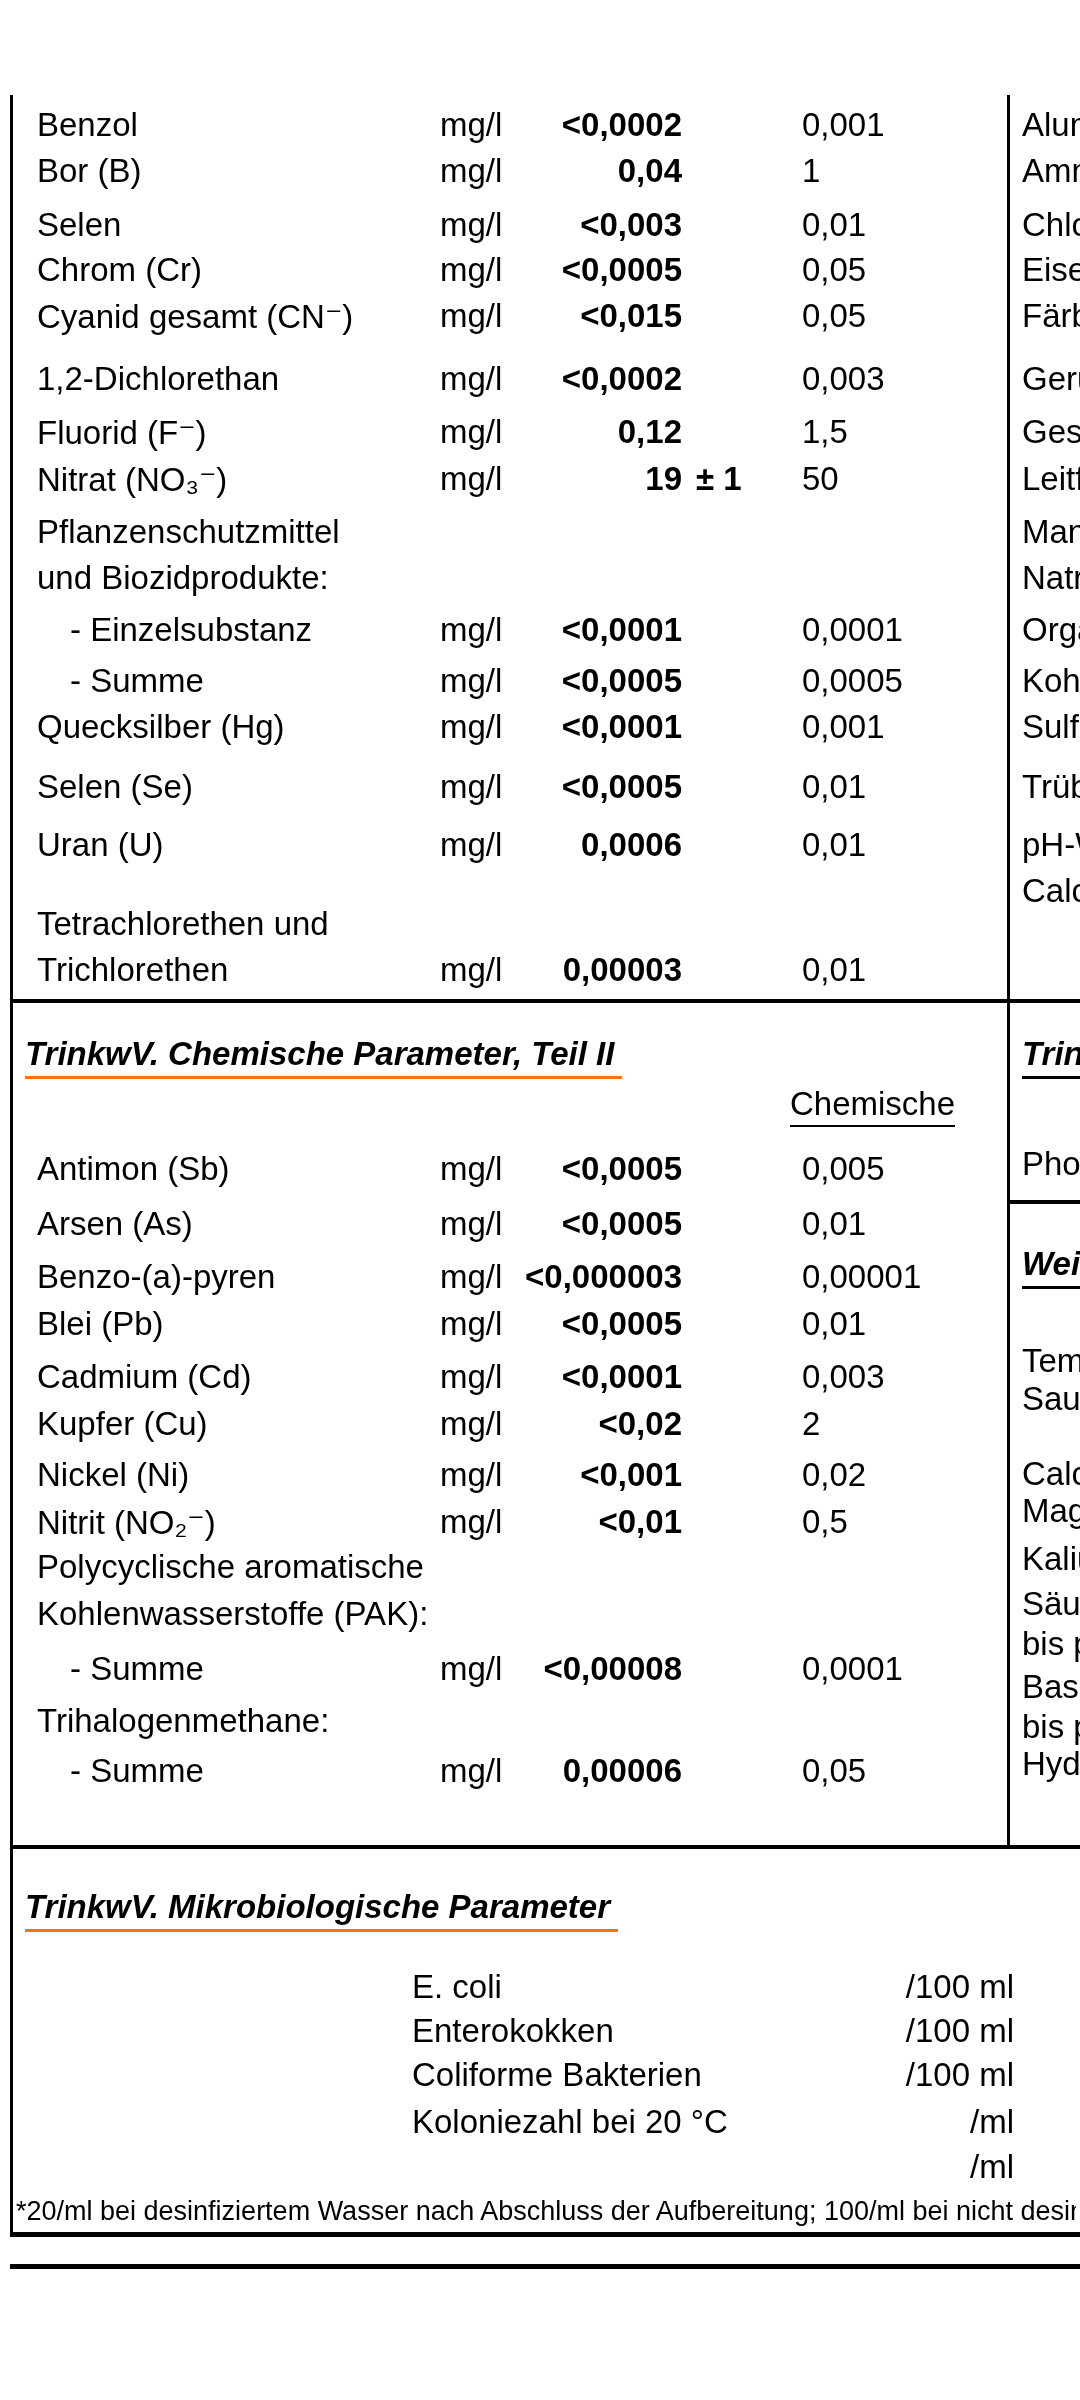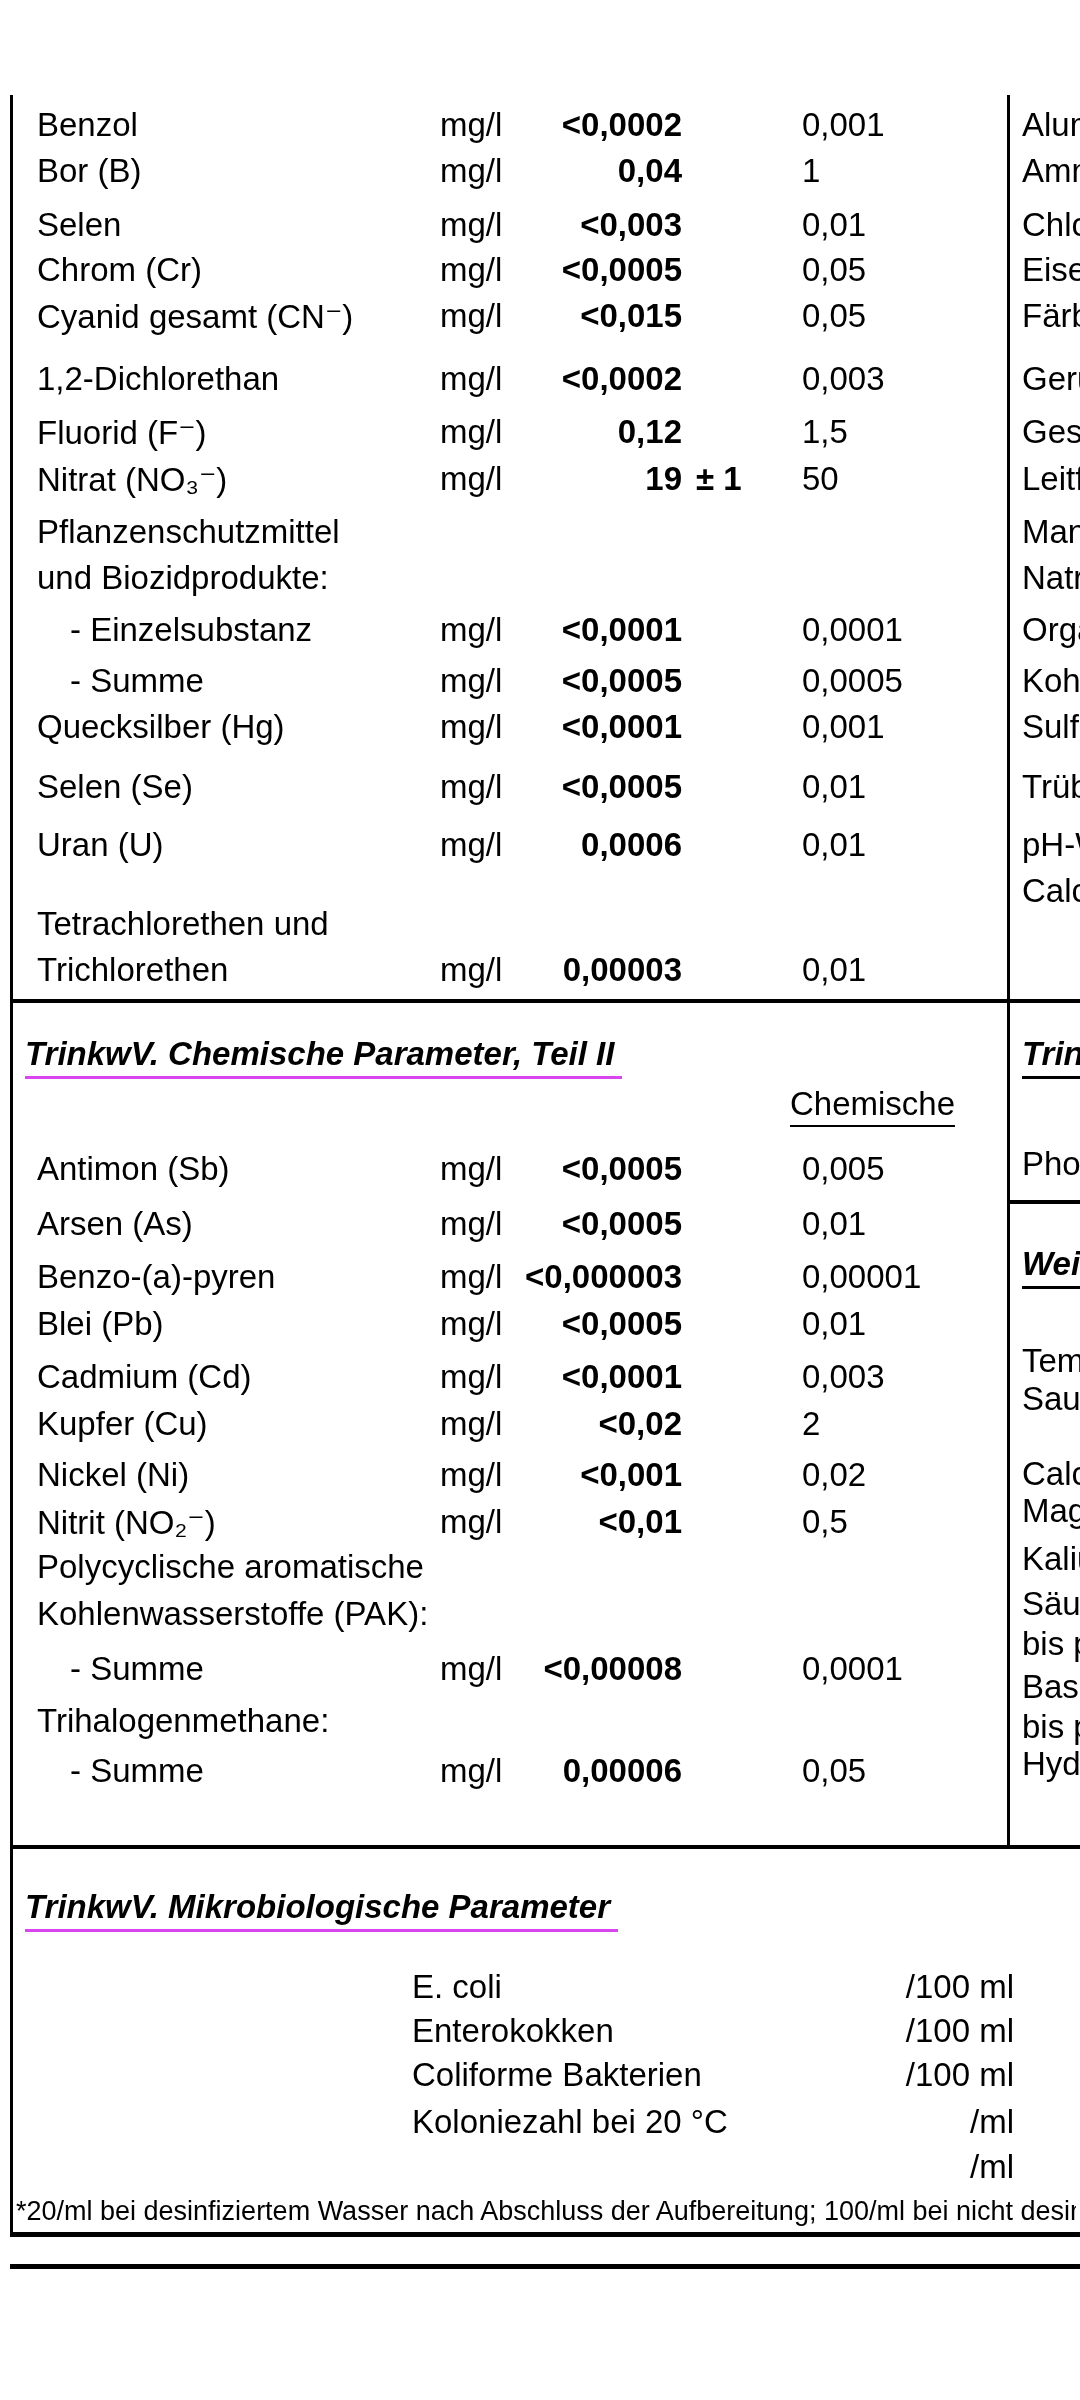--- a/index.html
+++ b/index.html
@@ -12,21 +12,21 @@
   .line{position:absolute;background:#000000;}
   .row{position:absolute;left:12px;width:1080px;height:44px;white-space:nowrap;}
   .c-label{position:absolute;left:25px;}
   .c-label.indent{left:58px;}
   .c-unit{position:absolute;left:428px;}
   .c-value{position:absolute;left:460px;width:210px;text-align:right;font-weight:bold;}
   .c-pm{position:absolute;left:684px;font-weight:bold;}
   .c-limit{position:absolute;left:790px;}
   .sec-header{
     position:absolute;font-weight:bold;font-style:italic;
-    border-bottom:3px solid #d946ef;padding:0 8px 3px 0;white-space:nowrap;
+    border-bottom:3px solid #f97316;padding:0 8px 3px 0;white-space:nowrap;
   }
   .grenzwert{
     position:absolute;left:790px;
     border-bottom:2px solid #000;padding-bottom:2px;
   }
   .right-col{position:absolute;left:1022px;width:58px;overflow:visible;white-space:nowrap;}
   .frag{position:absolute;left:0;white-space:nowrap;}
   .frag-header{font-weight:bold;font-style:italic;border-bottom:3px solid #000;padding:0 40px 3px 0;}
   .m-label{position:absolute;left:400px;}
   .m-unit{position:absolute;left:700px;width:302px;text-align:right;}

